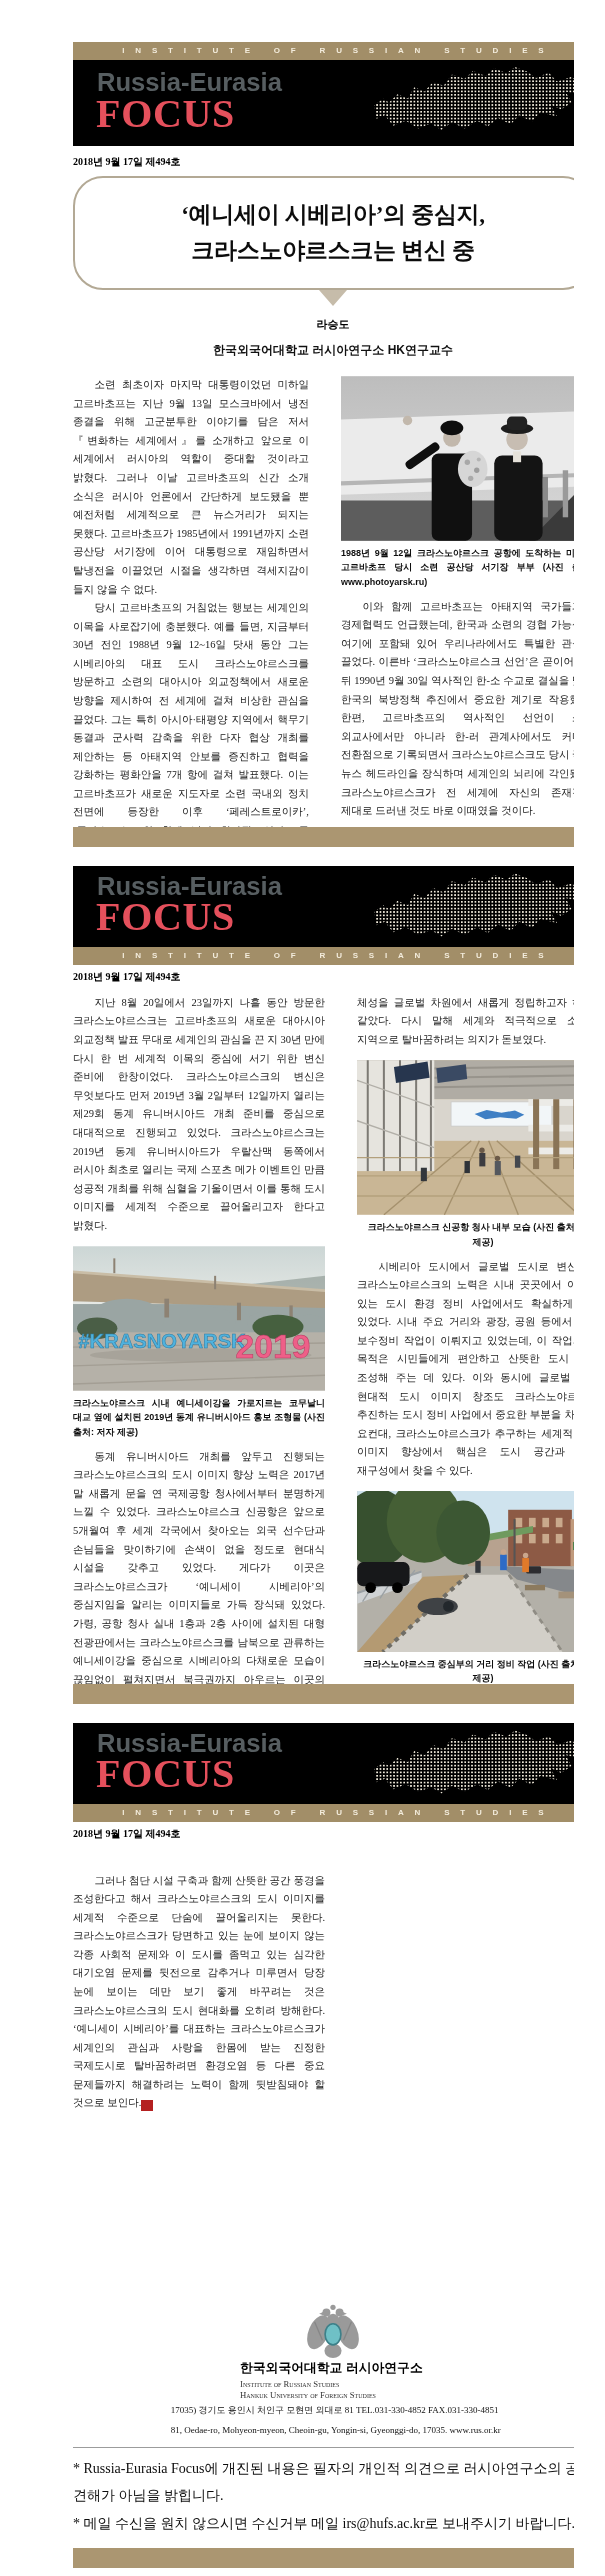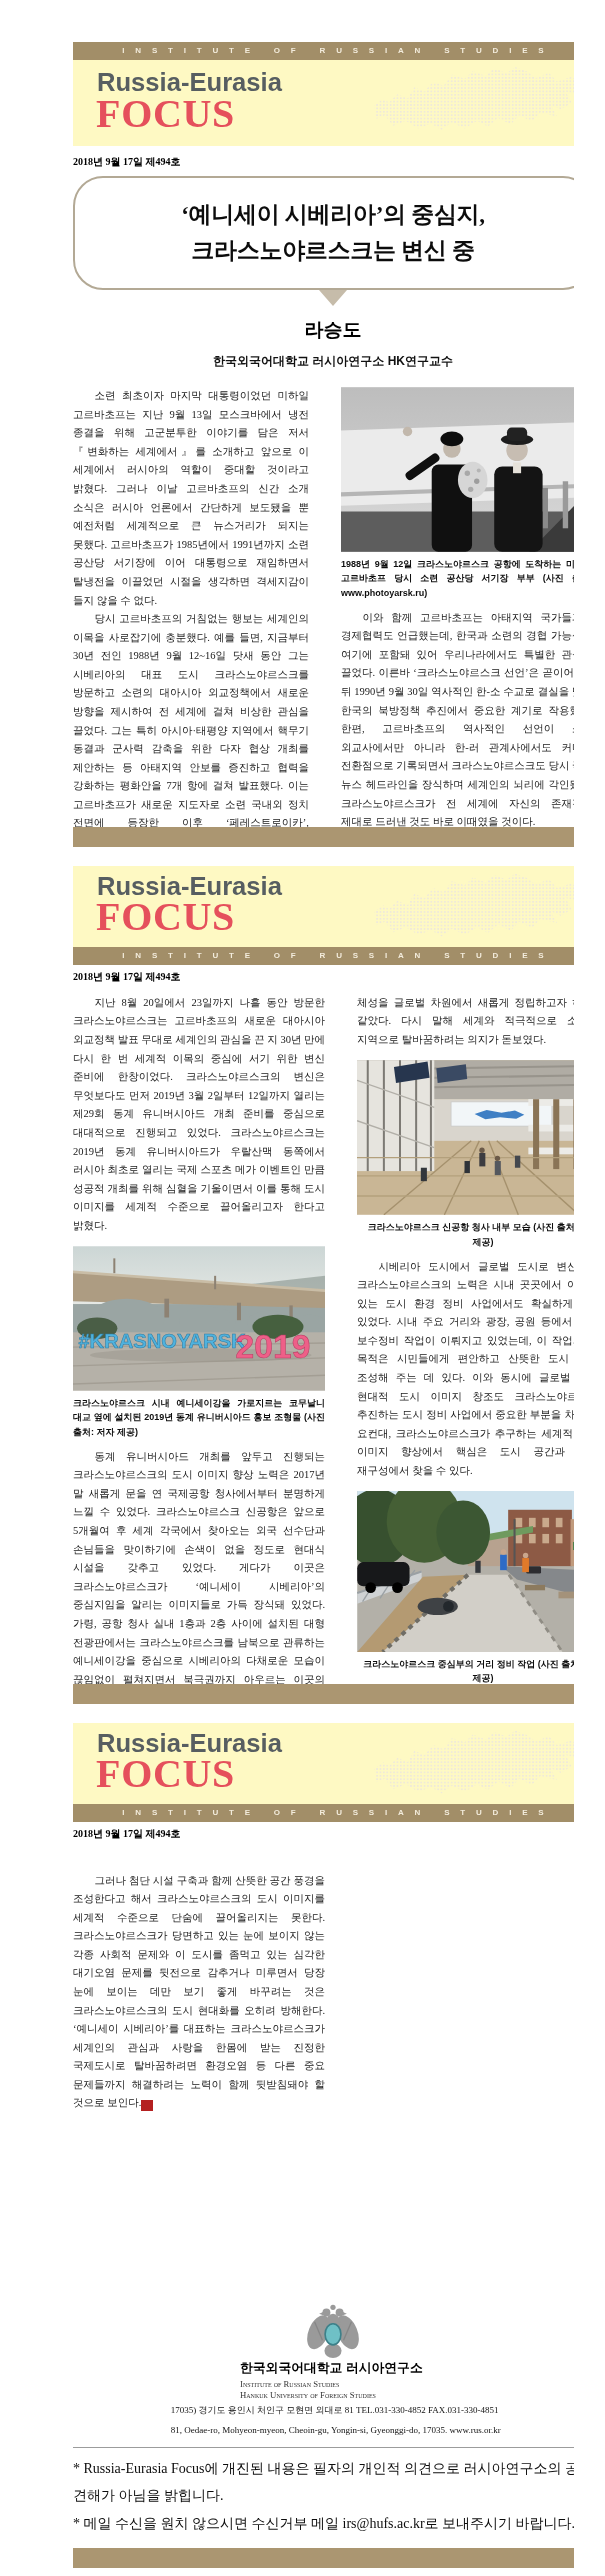--- a/index.html
+++ b/index.html
@@ -18,21 +18,21 @@
   .spacer-top1 { height:42px; }
   .spacer-top { height:19px; }
 
   
   .inst-bar { height:17.5px; background:#a28e68; display:flex; align-items:center; justify-content:center; }
   .inst-bar span {
     font-family:"Liberation Sans","DejaVu Sans",sans-serif;
     font-size:8px; font-weight:700; color:#f3ecdc; letter-spacing:10.8px;
     white-space:nowrap; text-indent:10.8px;
   }
-  .logo-panel { position:relative; background:#fef9c3; }
+  .logo-panel { position:relative; background:#000000; }
   .logo-panel.h1 { height:86px; }
   .logo-panel.h2 { height:81px; }
   .brand-top {
     position:absolute; left:24px; top:8px;
     font-family:"Liberation Sans","DejaVu Sans",sans-serif;
     font-weight:700; font-size:25.6px; color:#575e61; letter-spacing:0px;
   }
   .brand-name {
     position:absolute; left:23px; top:34px;
     font-family:"Liberation Serif","DejaVu Serif",serif;
@@ -55,21 +55,21 @@
     margin-top:5.4px; height:114px; border:2px solid #b3a995; border-radius:30px;
     display:flex; flex-direction:column; justify-content:center; align-items:center;
     font-weight:700; font-size:23px; line-height:1.6; color:#0c0c0c; letter-spacing:-0.3px;
   }
   .title-arrow {
     width:0; height:0; margin:0 auto;
     border-left:14px solid transparent; border-right:14px solid transparent;
     border-top:16px solid #c6bcaa;
   }
   .author-block { text-align:center; margin-top:10.8px; font-family:"Liberation Sans","DejaVu Sans",sans-serif; }
-  .author-name { font-size:19px; font-weight:700; color:#000; }
+  .author-name { font-size:11px; font-weight:700; color:#000; }
   .author-affil { font-size:12px; font-weight:700; color:#111; margin-top:9.4px; }
 
   
   .columns { display:flex; gap:32px; }
   .columns.c1 { margin-top:17.5px; }
   .columns.c2 { margin-top:9.4px; }
   .col { width:252px; }
   .para {
     font-size:10.5px; line-height:1.77; text-align:justify; color:#191919;
     text-indent:2.05em; word-break:keep-all;

